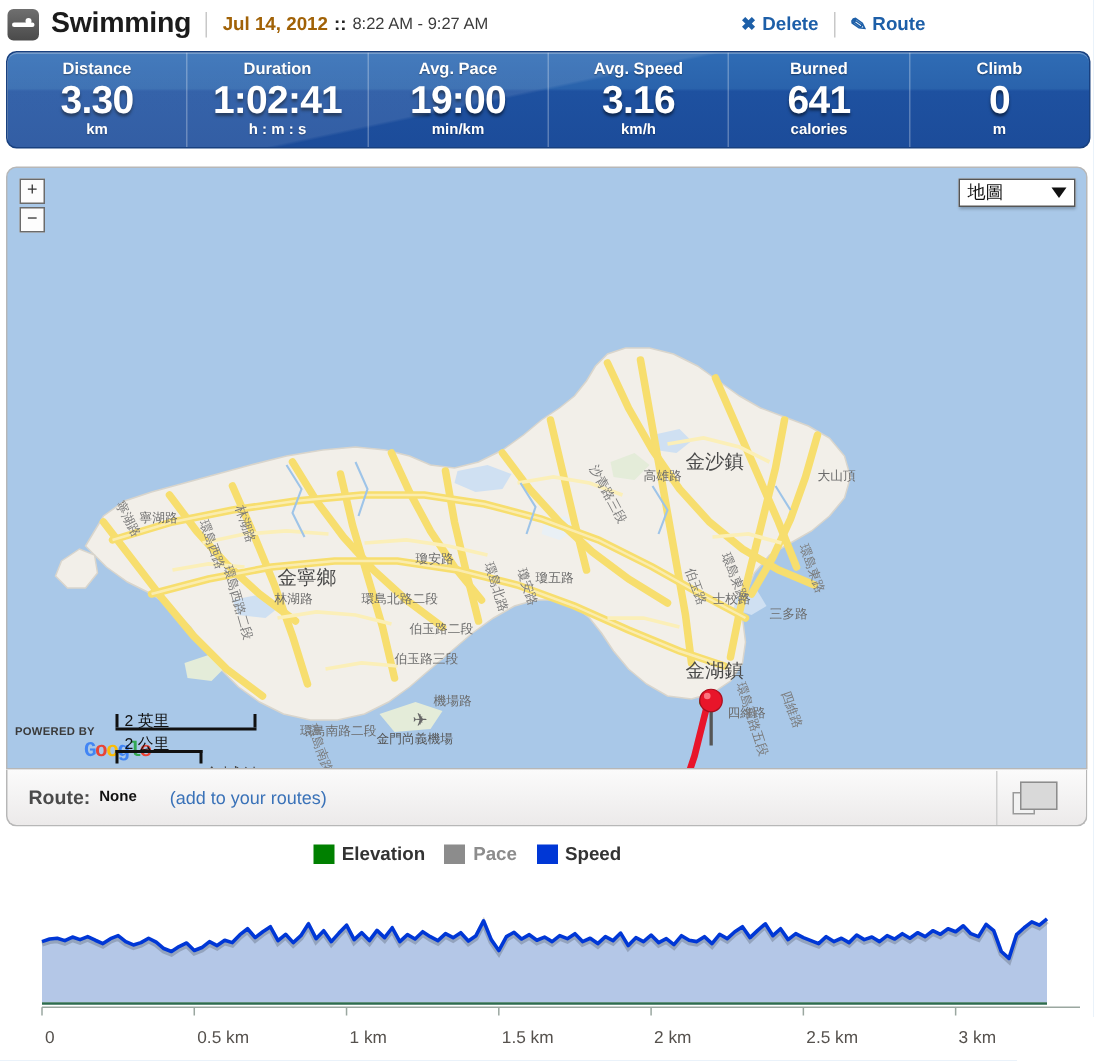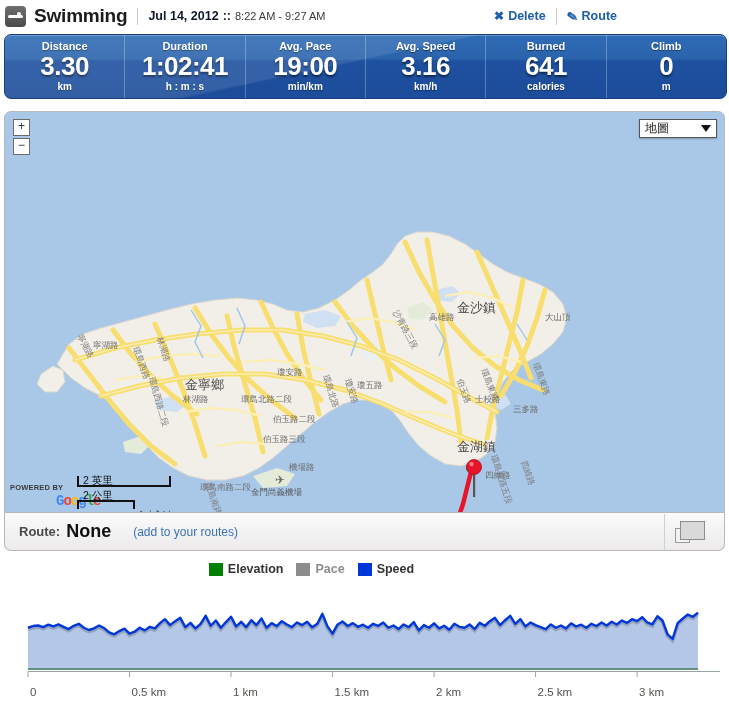--- a/index.html
+++ b/index.html
@@ -54,21 +54,21 @@
     letter-spacing: -0.2px;
   }
   .hdr-divider {
     width: 1px; height: 17px;
     background: #c8c8c8;
     margin: 0 10px;
   }
   .hdr-date {
     font-size: 12.5px;
     font-weight: bold;
-    color: #0f172a;
+    color: #a16207;
   }
   .hdr-sep {
     font-size: 12.5px;
     font-weight: bold;
     color: #222;
     margin: 0 4px;
   }
   .hdr-time {
     font-size: 11px;
     color: #3b3b3b;
@@ -277,21 +277,21 @@
     box-sizing: border-box;
     border: 1px solid #b7b7b7;
     border-top: none;
     border-radius: 0 0 7px 7px;
     background: linear-gradient(to bottom, #fbfbfb, #eceaea);
     display: flex;
     align-items: center;
     padding-left: 14px;
   }
   .route-label { font-size: 13px; font-weight: bold; color: #4a4a4a; }
-  .route-value { font-size: 18px; font-weight: bold; color: #111; margin-left: 6px; }
+  .route-value { font-size: 10px; font-weight: bold; color: #111; margin-left: 6px; }
   .route-link { font-size: 12px; color: #3a72b8; margin-left: 22px; cursor: pointer; text-decoration: none; }
   .route-expand {
     margin-left: auto;
     margin-right: 9px;
     width: 50px; height: 36px;
     border-left: 1px solid #cfcfcf;
     display: flex; align-items: center; justify-content: center;
     cursor: pointer;
   }
   .screen-icon { position: relative; width: 30px; height: 22px; }

